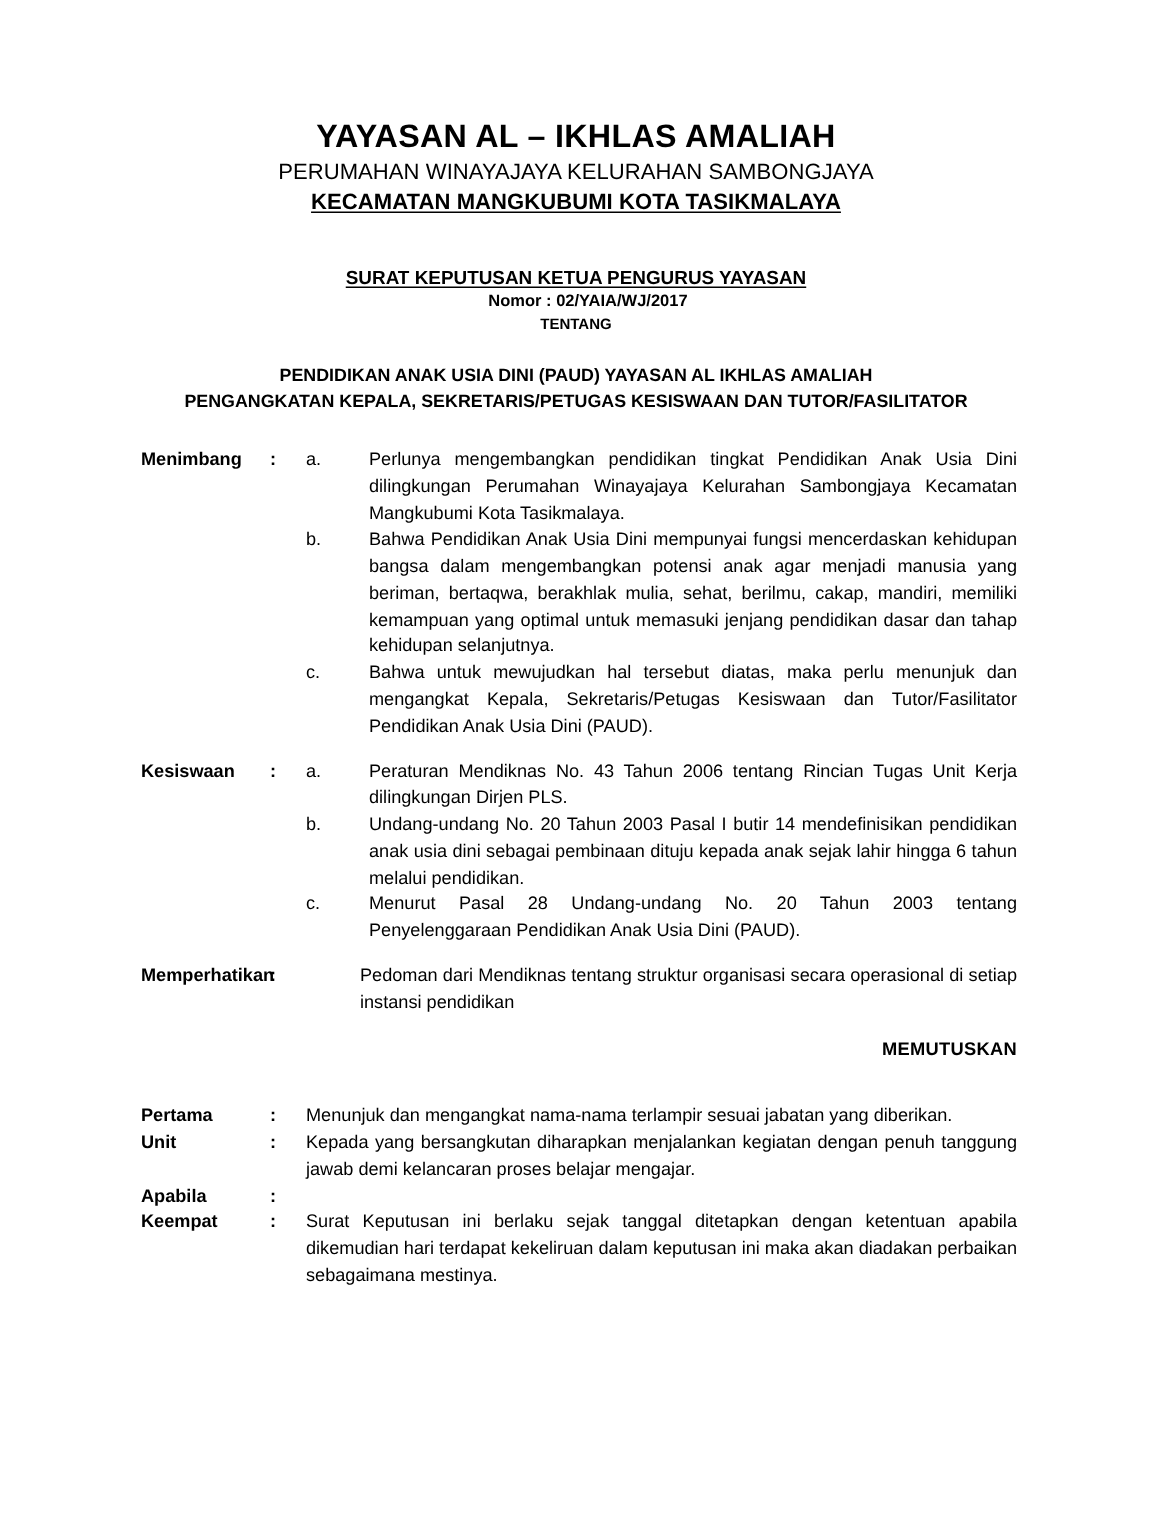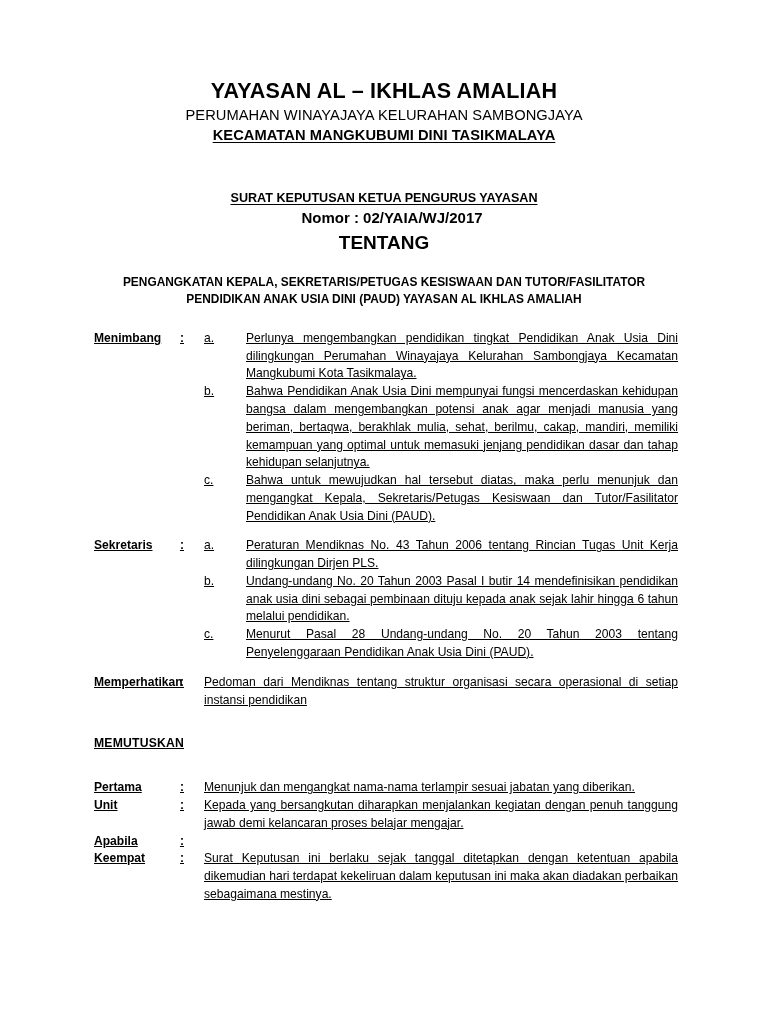--- a/index.html
+++ b/index.html
@@ -45,55 +45,54 @@
     font-weight: bold;
     letter-spacing: 0.05px;
     line-height: 1.34;
     text-decoration: underline;
     text-underline-offset: 2px;
   }
 
   
   .titleblock {
     text-align: center;
-    margin-top: 43px;
+    margin-top: 30px;
   }
   .tb-surat {
     font-size: 12.6px;
     font-weight: bold;
     text-decoration: underline;
     text-underline-offset: 2px;
     line-height: 1.45;
   }
   .tb-nomor {
-    font-size: 15px;
+    font-size: 11px;
     font-weight: bold;
     line-height: 1.45;
     padding-left: 16px;
   }
   .tb-tentang {
-    font-size: 19px;
+    font-size: 10px;
     font-weight: bold;
     line-height: 1.45;
   }
   .tb-subject {
     margin-top: 18px;
     font-size: 11.9px;
     font-weight: bold;
     line-height: 1.42;
   }
 
   
   .body {
     margin-top: 22px;
     padding-left: 94px;
     padding-right: 90px;
     font-size: 12.1px;
     line-height: 1.47;
-    text-decoration: underline;
   }
 
   .clause {
     display: grid;
     grid-template-columns: 86px 24px 1fr;
     column-gap: 0;
     margin-bottom: 12px;
   }
 
   .clause-label {
@@ -116,27 +115,28 @@
     white-space: nowrap;
   }
   .item-text {
     text-align: justify;
     text-justify: inter-word;
     hyphens: none;
   }
   .plain-text {
     text-align: justify;
     text-justify: inter-word;
+    margin-left: 36px;
   }
 
   .memutuskan {
-    text-align: left;
+    text-align: right;
     font-weight: bold;
     font-size: 12.2px;
-    margin-top: 26px;
+    margin-top: 14px;
     margin-bottom: 26px;
     letter-spacing: 0.2px;
   }
 
   .menetapkan-head {
     font-weight: bold;
     font-size: 12.1px;
     line-height: 1.47;
   }
 
@@ -158,30 +158,30 @@
   }
 </style>
 </head>
 <body>
 
 <div class="page">
 
   <div class="letterhead">
     <div class="lh-line1">YAYASAN AL – IKHLAS AMALIAH</div>
     <div class="lh-line2">PERUMAHAN WINAYAJAYA KELURAHAN SAMBONGJAYA</div>
-    <div class="lh-line3">KECAMATAN MANGKUBUMI DINI TASIKMALAYA</div>
+    <div class="lh-line3">KECAMATAN MANGKUBUMI KOTA TASIKMALAYA</div>
   </div>
 
   <div class="titleblock">
     <div class="tb-surat">SURAT KEPUTUSAN KETUA PENGURUS YAYASAN</div>
     <div class="tb-nomor">Nomor :  02/YAIA/WJ/2017</div>
     <div class="tb-tentang">TENTANG</div>
     <div class="tb-subject">
+      <div>PENDIDIKAN ANAK USIA DINI (PAUD) YAYASAN AL IKHLAS AMALIAH</div>
       <div>PENGANGKATAN KEPALA, SEKRETARIS/PETUGAS KESISWAAN DAN TUTOR/FASILITATOR</div>
-      <div>PENDIDIKAN ANAK USIA DINI (PAUD) YAYASAN AL IKHLAS AMALIAH</div>
     </div>
   </div>
 
   <div class="body">
 
     <div class="clause">
       <div class="clause-label">Menimbang</div>
       <div class="clause-colon">:</div>
       <div class="clause-items">
         <div class="item">
@@ -193,21 +193,21 @@
           <div class="item-text">Bahwa Pendidikan Anak Usia Dini mempunyai fungsi mencerdaskan kehidupan bangsa dalam mengembangkan potensi anak agar menjadi manusia yang beriman, bertaqwa, berakhlak mulia, sehat, berilmu, cakap, mandiri, memiliki kemampuan yang optimal untuk memasuki jenjang pendidikan dasar dan tahap kehidupan selanjutnya.</div>
         </div>
         <div class="item">
           <div class="item-marker">c.</div>
           <div class="item-text">Bahwa untuk mewujudkan hal tersebut diatas, maka perlu menunjuk dan mengangkat Kepala, Sekretaris/Petugas Kesiswaan dan Tutor/Fasilitator Pendidikan Anak Usia Dini (PAUD).</div>
         </div>
       </div>
     </div>
 
     <div class="clause">
-      <div class="clause-label">Sekretaris</div>
+      <div class="clause-label">Kesiswaan</div>
       <div class="clause-colon">:</div>
       <div class="clause-items">
         <div class="item">
           <div class="item-marker">a.</div>
           <div class="item-text">Peraturan Mendiknas No. 43 Tahun 2006 tentang Rincian Tugas Unit Kerja dilingkungan Dirjen PLS.</div>
         </div>
         <div class="item">
           <div class="item-marker">b.</div>
           <div class="item-text">Undang-undang No. 20 Tahun 2003 Pasal I butir 14 mendefinisikan pendidikan anak usia dini sebagai pembinaan dituju kepada anak sejak lahir hingga 6 tahun melalui pendidikan.</div>
         </div>

